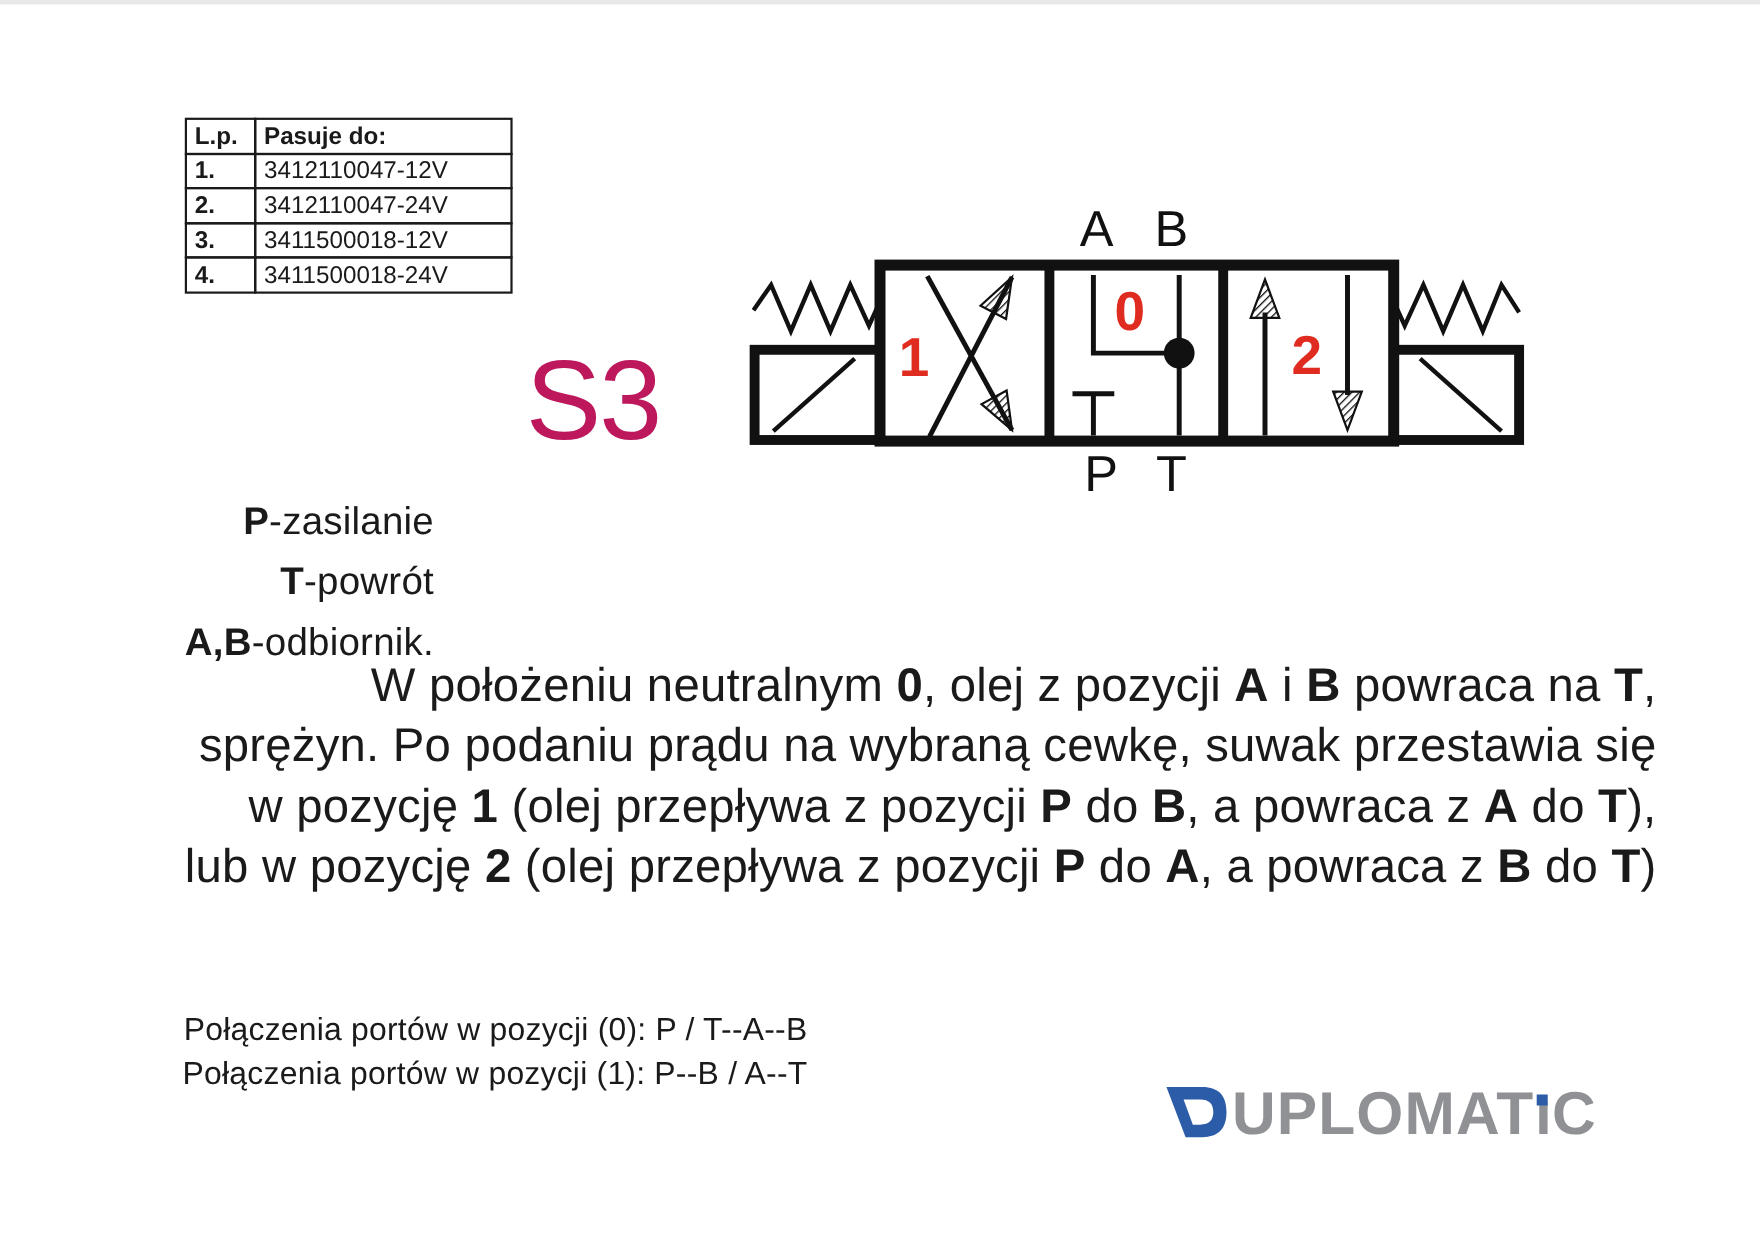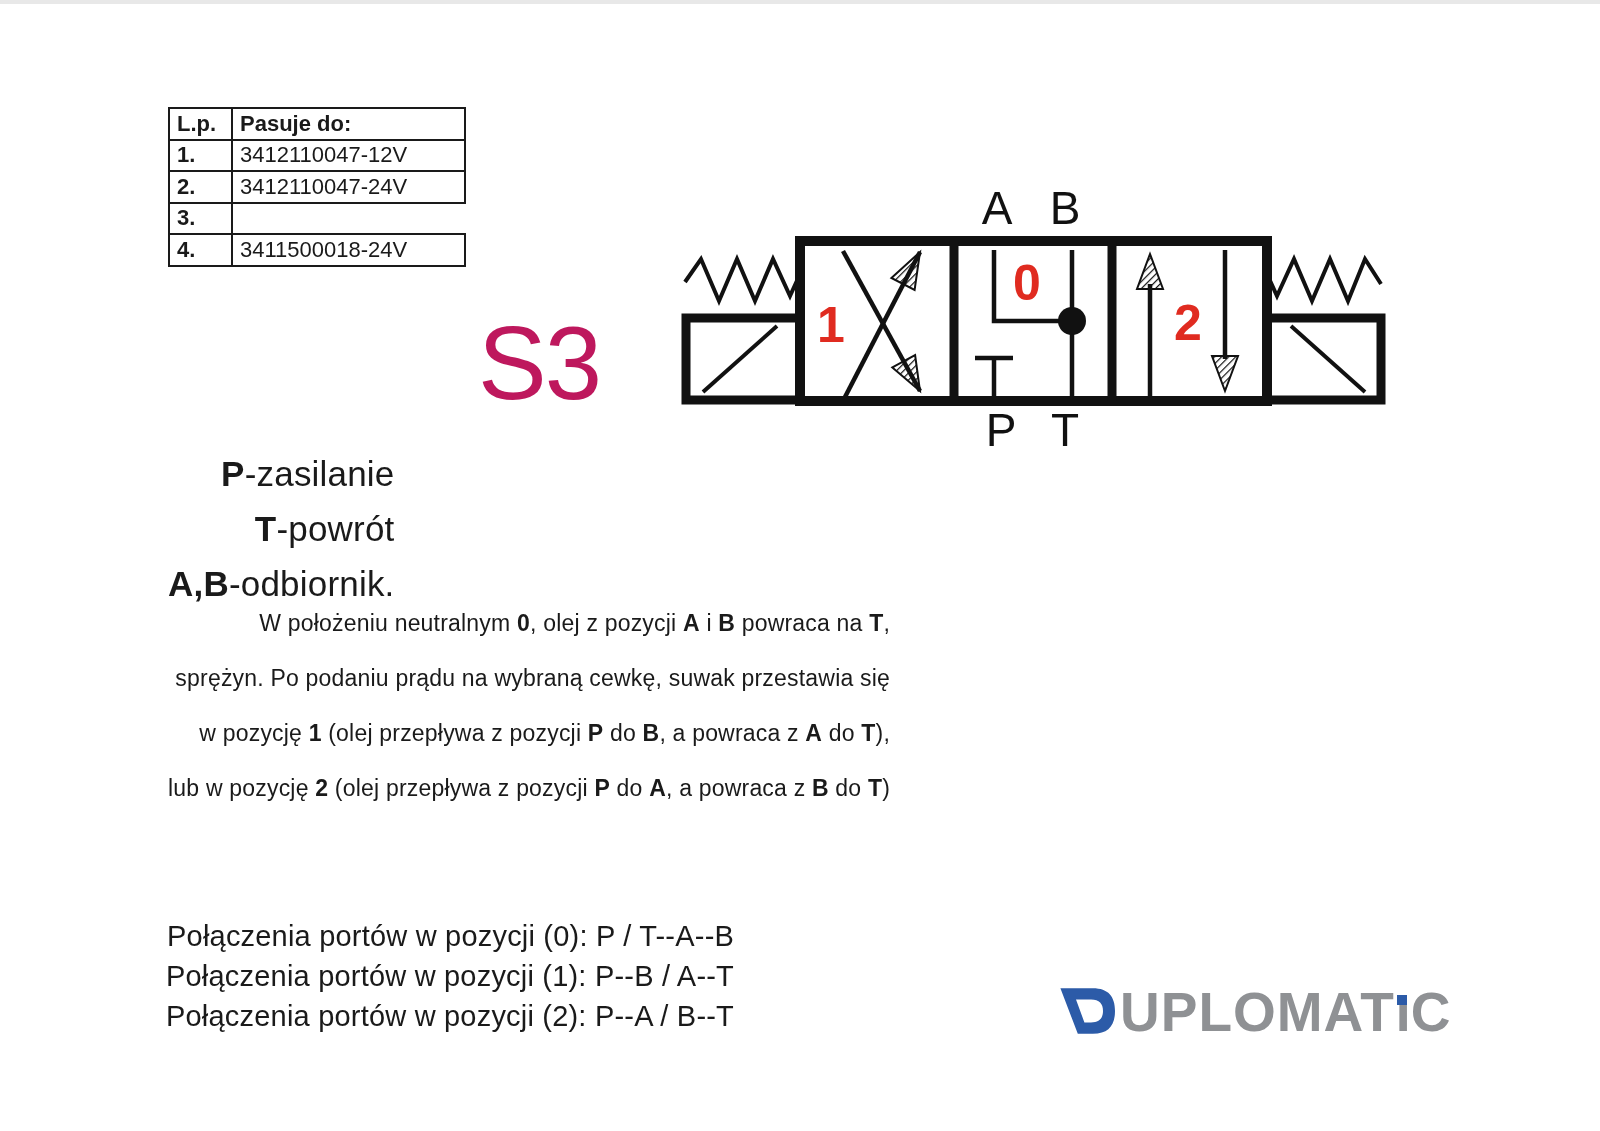--- a/index.html
+++ b/index.html
@@ -27,21 +27,21 @@
   .model-label{
     position:absolute;left:478px;top:308px;font-size:103px;
     letter-spacing:-2px;color:#be185d;line-height:1;
   }
   
   .valve-svg{position:absolute;left:655px;top:162px;}
   .valve-svg text.port{font-family:"Liberation Sans",sans-serif;font-size:46px;fill:#111;}
   .valve-svg text.pos{font-family:"Liberation Sans",sans-serif;font-size:50px;font-weight:bold;}
   
   .legend{position:absolute;left:168px;top:442px;font-size:35px;line-height:55px;letter-spacing:.2px;}
-  .description{position:absolute;left:168px;top:592px;font-size:23px;line-height:55px;letter-spacing:.2px;white-space:nowrap;}
+  .description{position:absolute;left:168px;top:592px;font-size:43px;line-height:55px;letter-spacing:.2px;white-space:nowrap;}
   .b{font-weight:bold;}
   .connections{position:absolute;left:166px;top:912px;font-size:29px;line-height:40px;letter-spacing:.2px;}
   
   .logo{
     position:absolute;left:1058px;top:975px;display:flex;align-items:flex-end;
     height:62px;
   }
   .logo-d{display:block;margin-right:2px;}
   .logo-text{
     font-size:55px;font-weight:bold;color:#8f9194;line-height:58px;
@@ -68,20 +68,21 @@
     <div class="t-row">
       <div class="t-cell c1">1.</div>
       <div class="t-cell c2">3412110047-12V</div>
     </div>
     <div class="t-row">
       <div class="t-cell c1">2.</div>
       <div class="t-cell c2">3412110047-24V</div>
     </div>
     <div class="t-row">
       <div class="t-cell c1">3.</div>
+      <div class="t-cell c2">3411500018-12V</div>
     </div>
     <div class="t-row">
       <div class="t-cell c1">4.</div>
       <div class="t-cell c2">3411500018-24V</div>
     </div>
   </div>
 
   <div class="model-label">S3</div>
 
   <svg class="valve-svg" width="890" height="290" viewBox="0 0 890 290">
@@ -143,21 +144,20 @@
   <div class="description">
     <div><span>W położeniu neutralnym </span><span class="b">0</span><span>, olej z pozycji </span><span class="b">A</span><span> i </span><span class="b">B</span><span> powraca na </span><span class="b">T</span><span>,</span></div>
     <div><span>sprężyn. Po podaniu prądu na wybraną cewkę, suwak przestawia się</span></div>
     <div><span>w pozycję </span><span class="b">1</span><span> (olej przepływa z pozycji </span><span class="b">P</span><span> do </span><span class="b">B</span><span>, a powraca z </span><span class="b">A</span><span> do </span><span class="b">T</span><span>),</span></div>
     <div><span>lub w pozycję </span><span class="b">2</span><span> (olej przepływa z pozycji </span><span class="b">P</span><span> do </span><span class="b">A</span><span>, a powraca z </span><span class="b">B</span><span> do </span><span class="b">T</span><span>)</span></div>
   </div>
 
   <div class="connections">
     <div>Połączenia portów w pozycji (0): P / T--A--B</div>
     <div>Połączenia portów w pozycji (1): P--B / A--T</div>
-    <div>Połączenia portów w pozycji (2): P--A / B--T</div>
   </div>
 
   <div class="logo">
     <svg class="logo-d" width="60" height="60" viewBox="0 0 100 100">
       <path fill-rule="evenodd" d="M 4 12 H 58 C 84 12 95 26 95 50 C 95 74 84 88 58 88 H 33 Z
                M 30 31 H 55 C 69 31 75 38 75 50 C 75 62 69 69 55 69 H 44 Z" fill="#2c5ba8"></path>
     </svg>
     <span class="logo-text">UPLOMAT</span>
       <span class="logo-i"><span class="dot"></span><span>ı</span></span>
       <span class="logo-text">C</span>

